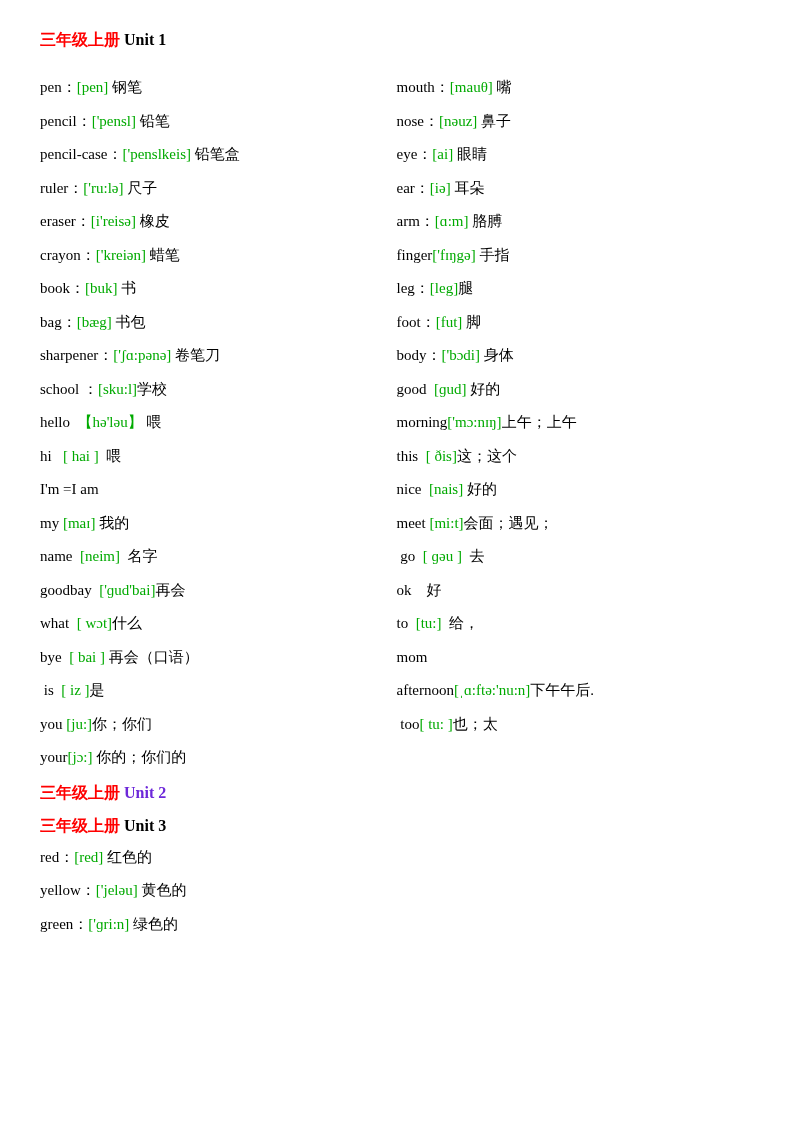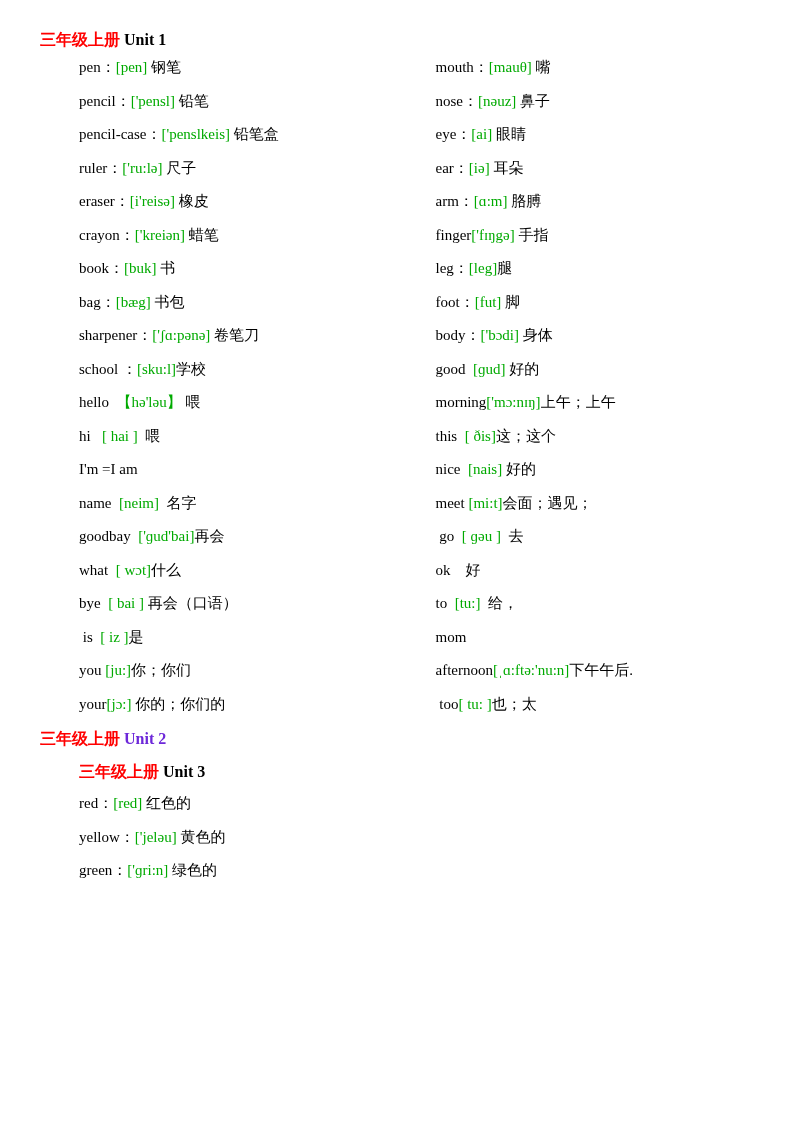--- a/index.html
+++ b/index.html
@@ -9,31 +9,30 @@
       font-size: 15px;
       padding: 30px 40px;
       width: 793px;
       min-height: 1122px;
       color: #000;
     }
     .unit-title {
       color: #ff0000;
       font-weight: bold;
       font-size: 16px;
-      margin-bottom: 0;
+      margin-bottom: 20px;
     }
     .content {
       display: grid;
       grid-template-columns: 1fr 1fr;
       gap: 0;
     }
     .col {
       display: flex;
       flex-direction: column;
-      margin-left: 39px;
     }
     .entry {
       padding: 4px 0;
       font-size: 15px;
       line-height: 1.7;
       white-space: pre-wrap;
     }
     .phonetic {
       color: #00aa00;
     }
@@ -62,20 +61,21 @@
         <div class="entry"><span>ruler：</span><span class="phonetic">['ru:lə]</span><span> 尺子</span></div>
         <div class="entry"><span>eraser：</span><span class="phonetic">[i'reisə]</span><span> 橡皮</span></div>
         <div class="entry"><span>crayon：</span><span class="phonetic">['kreiən]</span><span> 蜡笔</span></div>
         <div class="entry"><span>book：</span><span class="phonetic">[buk]</span><span> 书</span></div>
         <div class="entry"><span>bag：</span><span class="phonetic">[bæg]</span><span> 书包</span></div>
         <div class="entry"><span>sharpener：</span><span class="phonetic">['ʃɑ:pənə]</span><span> 卷笔刀</span></div>
         <div class="entry"><span>school ：</span><span class="phonetic">[sku:l]</span><span>学校</span></div>
         <div class="entry"><span>hello  </span><span class="phonetic">【hə'ləu】</span><span> 喂</span></div>
         <div class="entry"><span>hi   </span><span class="phonetic">[ hai ]</span><span>  喂</span></div>
         <div class="entry"><span>I'm =I am</span><span class="phonetic"></span><span></span></div>
+        <div class="entry"><span>my </span><span class="phonetic">[maɪ]</span><span> 我的</span></div>
         <div class="entry"><span>name  </span><span class="phonetic">[neim]</span><span>  名字</span></div>
         <div class="entry"><span>goodbay  </span><span class="phonetic">['ɡud'bai]</span><span>再会</span></div>
         <div class="entry"><span>what  </span><span class="phonetic">[ wɔt]</span><span>什么</span></div>
         <div class="entry"><span>bye  </span><span class="phonetic">[ bai ]</span><span> 再会（口语）</span></div>
         <div class="entry"><span> is  </span><span class="phonetic">[ iz ]</span><span>是</span></div>
         <div class="entry"><span>you </span><span class="phonetic">[ju:]</span><span>你；你们</span></div>
         <div class="entry"><span>your</span><span class="phonetic">[jɔ:]</span><span> 你的；你们的</span></div>
       </div>
 
     <div class="col" id="right-col">

